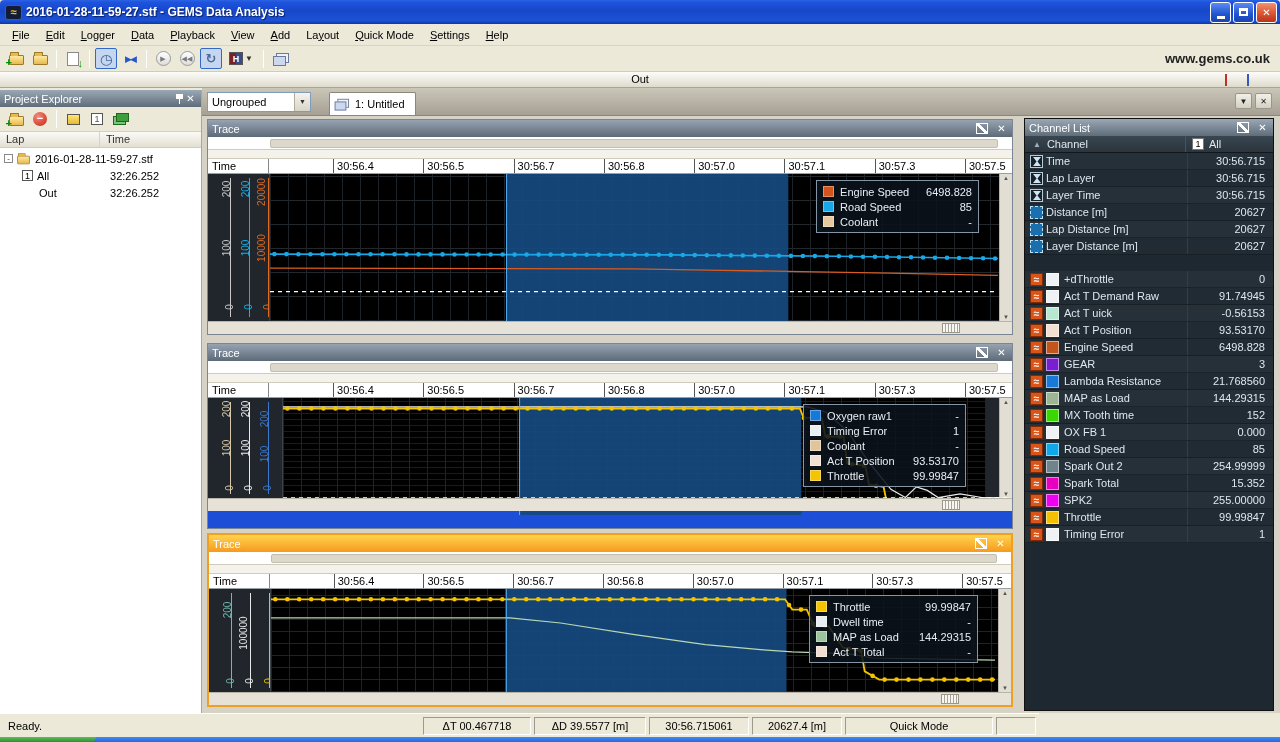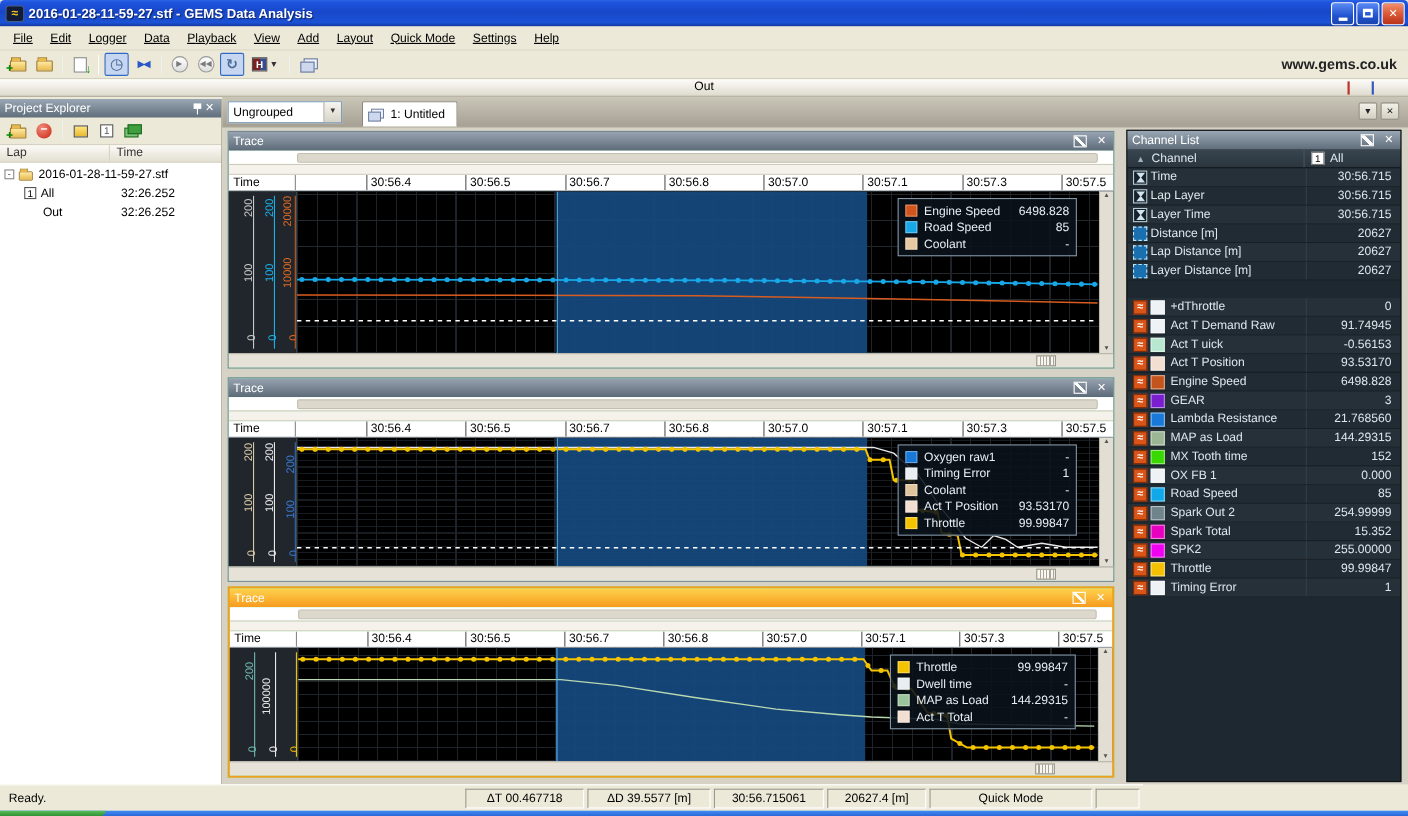--- a/index.html
+++ b/index.html
@@ -17,21 +17,21 @@
   .tb-btns{display:flex;gap:2px;}
   .tb-btn{width:21px;height:21px;border:1px solid #fff;border-radius:3px;color:#fff;font-size:10px;
     line-height:19px;text-align:center;background:linear-gradient(180deg,#5a8bf4,#2053cf 60%,#1a44ad);}
   .tb-btn.close{background:linear-gradient(180deg,#f0926f,#dd5937 50%,#b93318);}
   .glyph-min{display:inline-block;width:8px;height:3px;background:#fff;margin-top:13px;}
   .glyph-max{display:inline-block;width:9px;height:8px;border:2px solid #fff;border-top-width:3px;margin-top:5px;}
 
   
   #menubar{position:absolute;top:24px;left:0;right:0;height:22px;background:#ece9d8;
     border-bottom:1px solid #d8d4c4;display:flex;align-items:center;padding-left:4px;}
-  .menu-item{padding:3px 8px;cursor:default;text-decoration:underline;}
+  .menu-item{padding:3px 8px;cursor:default;}
   #toolbar{position:absolute;top:46px;left:0;right:0;height:26px;background:#ece9d8;
     display:flex;align-items:center;padding-left:4px;border-bottom:1px solid #cfccbc;}
   .tsep{width:1px;height:18px;background:#c6c2b2;margin:0 4px;border-right:1px solid #fff;}
   .ticon{width:22px;height:21px;display:flex;align-items:center;justify-content:center;margin:0 1px;
     border:1px solid transparent;border-radius:2px;font-size:13px;color:#555;}
   .ticon.pressed{border:1px solid #316ac5;background:#c6d6f0;}
   .folder{position:relative;width:15px;height:10px;background:linear-gradient(180deg,#ffe9a2,#e8b94e);
     border:1px solid #9c7a2a;border-radius:1px;margin-top:3px;}
   .folder::before{content:"";position:absolute;top:-4px;left:0;width:7px;height:3px;
     background:#e8b94e;border:1px solid #9c7a2a;border-bottom:none;border-radius:1px 1px 0 0;}
@@ -100,21 +100,21 @@
   .tab{height:23px;background:#fff;border:1px solid #8a8679;border-bottom:none;border-radius:2px 2px 0 0;
     display:flex;align-items:center;padding:0 10px 0 6px;margin-left:12px;}
   .tab .cascadeg{transform:scale(.9);}
   .tab-label{margin-left:8px;}
   .tabbar-btns{position:absolute;right:8px;top:5px;display:flex;gap:3px;}
   .tabbar-btn{width:17px;height:16px;background:linear-gradient(180deg,#f2f0e8,#d4d0c2);
     border:1px solid #9a968a;border-radius:2px;text-align:center;font-size:8px;line-height:15px;color:#222;}
 
   
   #traces{position:absolute;left:0;top:28px;width:818px;height:597px;background:#d6d2c6;}
-  .trace{position:absolute;left:5px;width:806px;background:#86efac;border:1px solid #7a8694;}
+  .trace{position:absolute;left:5px;width:806px;background:#1d4ed8;border:1px solid #7a8694;}
   .trace.active{border:2px solid #f0a020;}
   .trace-hdr{height:17px;background:linear-gradient(180deg,#97a3b0,#5d6a78);color:#fff;
     display:flex;align-items:center;padding:0 4px;}
   .trace.active .trace-hdr{background:linear-gradient(180deg,#ffd34e,#f69a1e);color:#fff;}
   .trace-hdr .ph-title{flex:1;}
   .popout-ico{width:12px;height:11px;border:1px solid #fff;background:linear-gradient(45deg,transparent 40%,#fff 40%,#fff 60%,transparent 60%);margin-right:4px;}
   .ov1{height:13px;background:#fff;border-bottom:1px solid #cfccbc;position:relative;}
   .ov1-bar{position:absolute;left:62px;right:14px;top:2px;height:9px;background:#dcd8cc;border:1px solid #c2beb0;border-radius:2px;}
   .ov2{height:9px;background:#f4f2ea;border-bottom:1px solid #cfccbc;}
   .timerow{height:15px;background:#fff;border-bottom:1px solid #9aa0a8;position:relative;overflow:hidden;}
@@ -473,21 +473,21 @@
               <div class="time-cell">Time</div>
               <span class="ttick" style="left: 125.064px;">30:56.4</span>
               <span class="ttick" style="left: 215.336px;">30:56.5</span>
               <span class="ttick" style="left: 305.608px;">30:56.7</span>
               <span class="ttick" style="left: 395.88px;">30:56.8</span>
               <span class="ttick" style="left: 486.152px;">30:57.0</span>
               <span class="ttick" style="left: 576.424px;">30:57.1</span>
               <span class="ttick" style="left: 666.696px;">30:57.3</span>
               <span class="ttick" style="left: 756.968px;">30:57.5</span>
             </div>
-            <div class="chartrow" style="height: 117px;">
+            <div class="chartrow" style="height: 100px; gap: 13px;">
               <div class="gutter">
                 <div class="axis" style="border-right-color: rgb(216, 200, 168);">
                   <span class="axlab" style="top: 8%; color: rgb(216, 200, 168);">200</span>
                   <span class="axlab" style="top: 50%; color: rgb(216, 200, 168);">100</span>
                   <span class="axlab" style="top: 93%; color: rgb(216, 200, 168);">0</span>
                 </div>
                 <div class="axis" style="border-right-color: rgb(232, 232, 232);">
                   <span class="axlab" style="top: 8%; color: rgb(232, 232, 232);">200</span>
                   <span class="axlab" style="top: 50%; color: rgb(232, 232, 232);">100</span>
                   <span class="axlab" style="top: 93%; color: rgb(232, 232, 232);">0</span>

